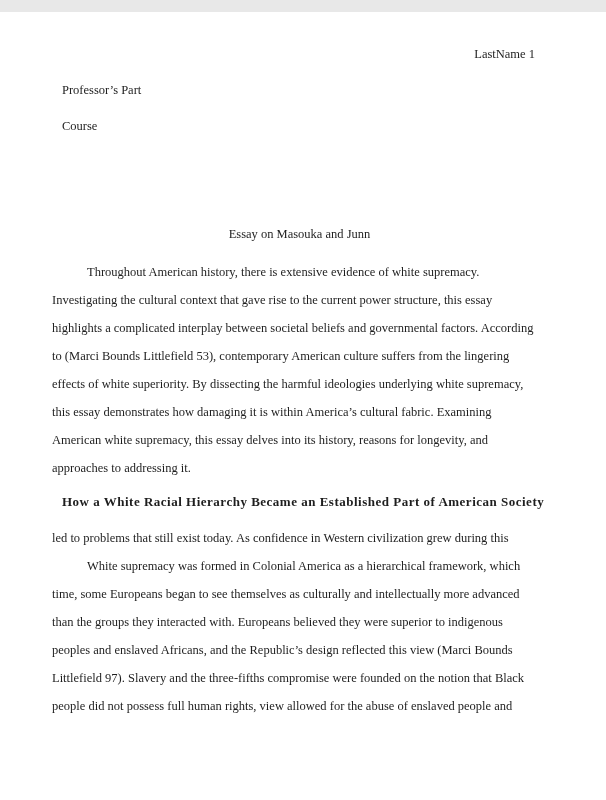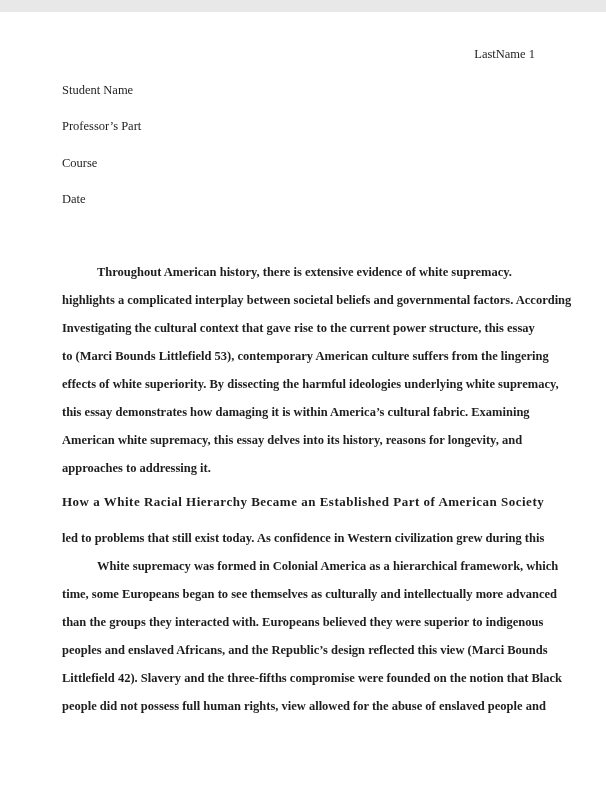--- a/index.html
+++ b/index.html
@@ -38,23 +38,22 @@
     position: absolute;
     top: 208px;
     left: 62px;
     width: 475px;
     text-align: center;
     line-height: 28px;
     white-space: nowrap;
   }
   .paragraph {
     position: absolute;
-    left: 62px;
+    left: 52px;
     line-height: 28px;
-    font-weight: bold;
   }
   .para1 { top: 246px; }
   .para2 { top: 512px; }
   .indent { padding-left: 35px; }
   .section-heading {
     position: absolute;
     top: 476px;
     left: 62px;
     line-height: 28px;
     font-weight: 700;
@@ -64,43 +63,42 @@
   }
 </style>
 </head>
 <body>
 
 <div class="page">
 
   <div class="header-line">LastName 1</div>
 
   <div class="info-block">
-    <div class="line">Student Name</div>
     <div class="line">Professor’s Part</div>
     <div class="line">Course</div>
-    <div class="line">Date</div>
   </div>
 
+  <div class="essay-title">Essay on Masouka and Junn</div>
 
   <div class="paragraph para1">
     <div class="line indent">Throughout American history, there is extensive evidence of white supremacy.</div>
+    <div class="line">Investigating the cultural context that gave rise to the current power structure, this essay</div>
     <div class="line">highlights a complicated interplay between societal beliefs and governmental factors. According</div>
-    <div class="line">Investigating the cultural context that gave rise to the current power structure, this essay</div>
     <div class="line">to (Marci Bounds Littlefield 53), contemporary American culture suffers from the lingering</div>
     <div class="line">effects of white superiority. By dissecting the harmful ideologies underlying white supremacy,</div>
     <div class="line">this essay demonstrates how damaging it is within America’s cultural fabric. Examining</div>
     <div class="line">American white supremacy, this essay delves into its history, reasons for longevity, and</div>
     <div class="line">approaches to addressing it.</div>
   </div>
 
   <div class="section-heading">How a White Racial Hierarchy Became an Established Part of American Society</div>
 
   <div class="paragraph para2">
     <div class="line">led to problems that still exist today. As confidence in Western civilization grew during this</div>
     <div class="line indent">White supremacy was formed in Colonial America as a hierarchical framework, which</div>
     <div class="line">time, some Europeans began to see themselves as culturally and intellectually more advanced</div>
     <div class="line">than the groups they interacted with. Europeans believed they were superior to indigenous</div>
     <div class="line">peoples and enslaved Africans, and the Republic’s design reflected this view (Marci Bounds</div>
-    <div class="line">Littlefield 42). Slavery and the three-fifths compromise were founded on the notion that Black</div>
+    <div class="line">Littlefield 97). Slavery and the three-fifths compromise were founded on the notion that Black</div>
     <div class="line">people did not possess full human rights, view allowed for the abuse of enslaved people and</div>
   </div>
 
 </div>
 
 </body></html>

